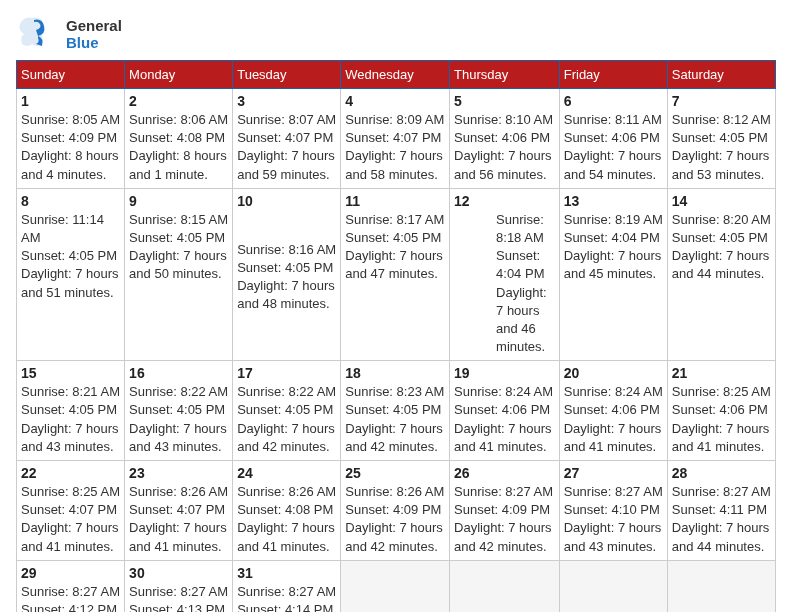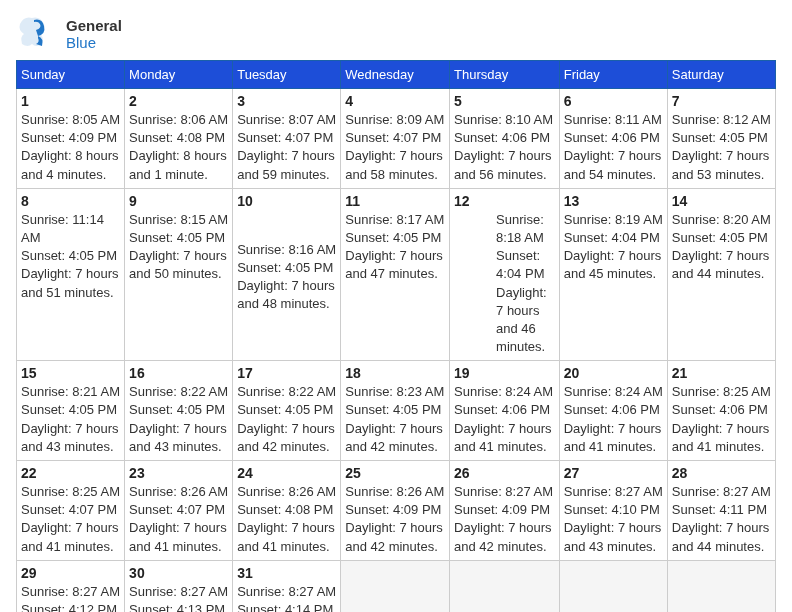--- a/index.html
+++ b/index.html
@@ -23,21 +23,21 @@
     }
     .title-block { text-align: right; }
     .month-title { font-size: 36px; font-weight: bold; color: #333; }
     .subtitle { font-size: 14px; color: #555; }
     .calendar {
       width: 100%;
       border-collapse: collapse;
       font-size: 11px;
     }
     .calendar th {
-      background-color: #1d4ed8;
+      background-color: #b91c1c;
       color: #fff;
       padding: 6px 4px;
       text-align: left;
       font-size: 13px;
       font-weight: normal;
       border: 1px solid #1a60a8;
     }
     .calendar td {
       border: 1px solid #ccc;
       vertical-align: top;
@@ -72,21 +72,21 @@
     <svg width="32" height="36" viewBox="0 0 32 36">
       <path d="M16 2 Q24 0 28 8 Q30 14 24 18 Q28 20 26 28 Q20 32 16 28 Q12 32 6 28 Q4 20 8 18 Q2 14 4 8 Q8 0 16 2Z" fill="#2176c7" opacity="0.15"></path>
       <path d="M18 4 Q26 2 28 10 Q30 18 22 20 L20 14 Q26 12 24 8 Q22 5 18 6Z" fill="#2176c7"></path>
       <path d="M22 20 Q28 22 26 30 L20 28 Q24 26 22 22Z" fill="#2176c7"></path>
     </svg>
     <div>
       <div style="line-height:1.1">
         <span style="font-size:15px;font-weight:bold;color:#333;">General</span>
       </div>
       <div style="line-height:1.1">
-        <span style="font-size:15px;font-weight:normal;color:#2176c7;">Blue</span>
+        <span style="font-size:15px;font-weight:bold;color:#2176c7;">Blue</span>
       </div>
     </div>
   </div>
 </div>
   <div class="title-block">
     <div class="month-title"></div>
     <div class="subtitle"></div>
   </div>
 </div>
 

